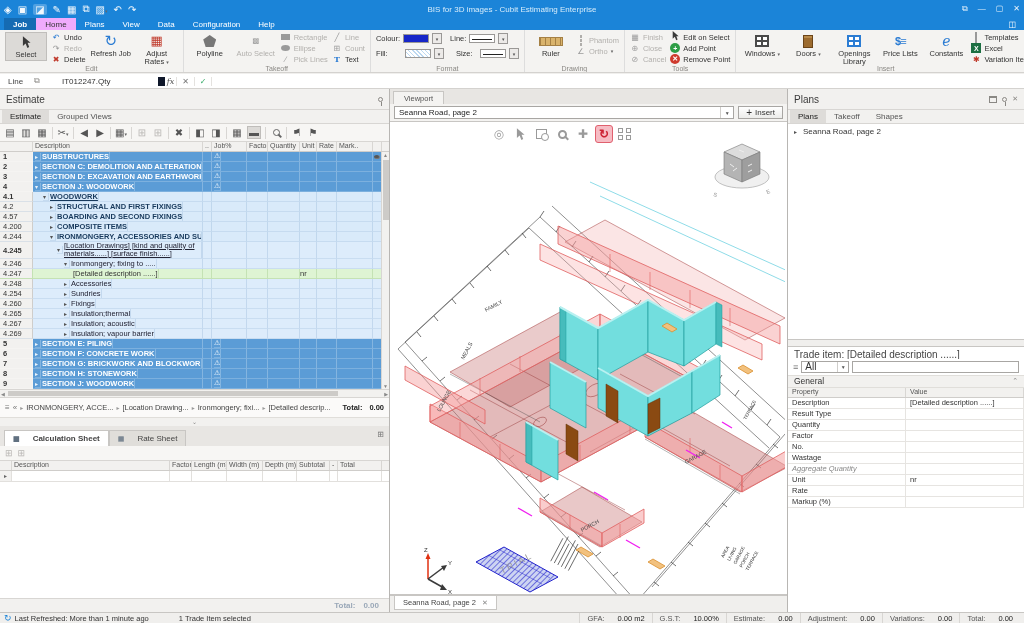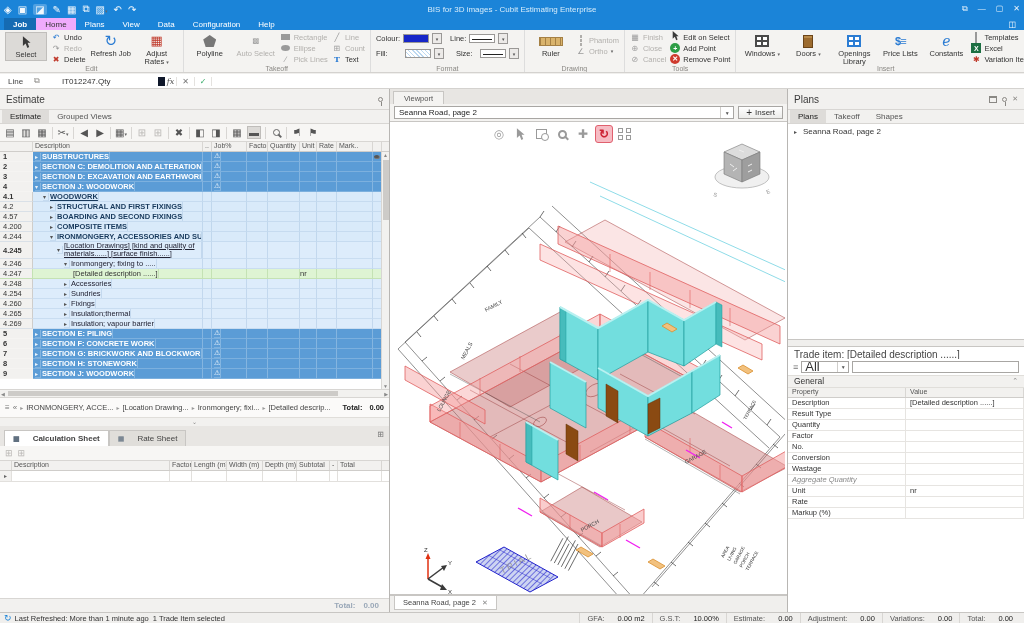--- a/index.html
+++ b/index.html
@@ -161,36 +161,36 @@
 
   
   .rightpanel{position:absolute;left:787px;top:89px;width:237px;height:523px;background:#fff;border-left:1px solid #b8b6b3;display:flex;flex-direction:column}
   .planstree{flex:1;background:#fff;font-size:8px;color:#333}
   .treeitem{display:flex;align-items:center;gap:3px;padding:3px 0 0 6px}
   .splitter{height:8px;background:#f0efed;border-top:1px solid #c8c6c3;border-bottom:1px solid #c8c6c3}
   .tradeitem{height:12px;font-size:10px;color:#444;padding:2px 6px;white-space:nowrap;overflow:hidden}
   .filterrow{height:16px;display:flex;align-items:center;gap:3px;padding:0 5px}
   .filtico{color:#777;font-size:9px}
   .minicombo{width:48px;height:12px;border:1px solid #a8a6a3;background:#fff;display:flex;align-items:center}
-  .minicombo .cval{flex:1;font-size:13px;padding:0 3px}
+  .minicombo .cval{flex:1;font-size:10px;padding:0 3px}
   .minicombo .carr{width:11px;height:100%;border-left:1px solid #d0cecb;display:flex;align-items:center;justify-content:center;font-size:5px;color:#555}
   .searchbox{flex:1;height:12px;border:1px solid #a8a6a3;background:#fff;font-size:7.5px;padding:0 3px;font-family:inherit}
   .sectionbar{height:13px;background:#f2f1ef;border-top:1px solid #e0deda;border-bottom:1px solid #e0deda;display:flex;align-items:center;padding:0 6px;font-size:8.5px;color:#333}
   .sectionbar .chev{margin-left:auto;color:#888;font-size:7px}
   .prophead{height:10px;display:flex;background:#f2f1ef;border-bottom:1px solid #cfcdca;font-size:7px;color:#555}
   .prophead span{border-right:1px solid #d8d6d3;padding-left:4px}
   .pc0{width:118px}.pc1{flex:1}
   .proprow{height:11px;display:flex;border-bottom:1px solid #e6e4e1;font-size:7.5px;color:#333}
   .proprow span{border-right:1px solid #e6e4e1;padding-left:4px;display:flex;align-items:center;overflow:hidden;white-space:nowrap}
   .proprow.it{font-style:italic;color:#888}
 
   
   .statusbar{position:absolute;left:0;top:612px;width:1024px;height:11px;background:#f0efed;border-top:1px solid #c8c6c3;display:flex;align-items:center;font-size:7.5px;color:#333;padding:0 4px}
   .statusbar .sbico{color:#1b84d8;font-size:9px;margin-right:3px}
-  .statusbar .sel2{margin-left:4px}
+  .statusbar .sel2{margin-left:30px}
   .metrics{margin-left:auto;display:flex;align-items:stretch}
   .seg{display:flex;align-items:center;gap:13px;padding:0 7px;border-left:1px solid #d8d6d3;height:10px}
   .seg .ml{color:#555}.seg .mv{color:#222}
 
   svg text{font-family:"Liberation Sans",sans-serif}
 </style>
 </head>
 <body>
 
 <div id="app">
@@ -765,20 +765,35 @@
           <span class="c2"></span>
           <span class="c3"></span>
           <span class="c4"></span>
           <span class="c5"></span>
           <span class="c6"></span>
           <span class="c7"></span>
           <span class="c8"></span>
           <span class="c9"></span>
         </div>
 
+        <div class="erow item i4">
+          <span class="rno c0">4.267</span>
+          <span class="desc c1">
+            <span class="caret">▸</span>
+            <span class="dtext">Insulation; acoustic</span>
+          </span>
+          <span class="c2"></span>
+          <span class="c3"></span>
+          <span class="c4"></span>
+          <span class="c5"></span>
+          <span class="c6"></span>
+          <span class="c7"></span>
+          <span class="c8"></span>
+          <span class="c9"></span>
+        </div>
 
         <div class="erow item i4">
           <span class="rno c0">4.269</span>
           <span class="desc c1">
             <span class="caret">▸</span>
             <span class="dtext">Insulation; vapour barrier</span>
           </span>
           <span class="c2"></span>
           <span class="c3"></span>
           <span class="c4"></span>
@@ -1182,24 +1197,20 @@
         <div class="proprow">
           <span class="pc0">Factor</span>
           <span class="pc1"></span>
         </div>
 
         <div class="proprow">
           <span class="pc0">No.</span>
           <span class="pc1"></span>
         </div>
 
-        <div class="proprow">
-          <span class="pc0">Conversion</span>
-          <span class="pc1"></span>
-        </div>
 
         <div class="proprow">
           <span class="pc0">Wastage</span>
           <span class="pc1"></span>
         </div>
 
         <div class="proprow it">
           <span class="pc0">Aggregate Quantity</span>
           <span class="pc1"></span>
         </div>

